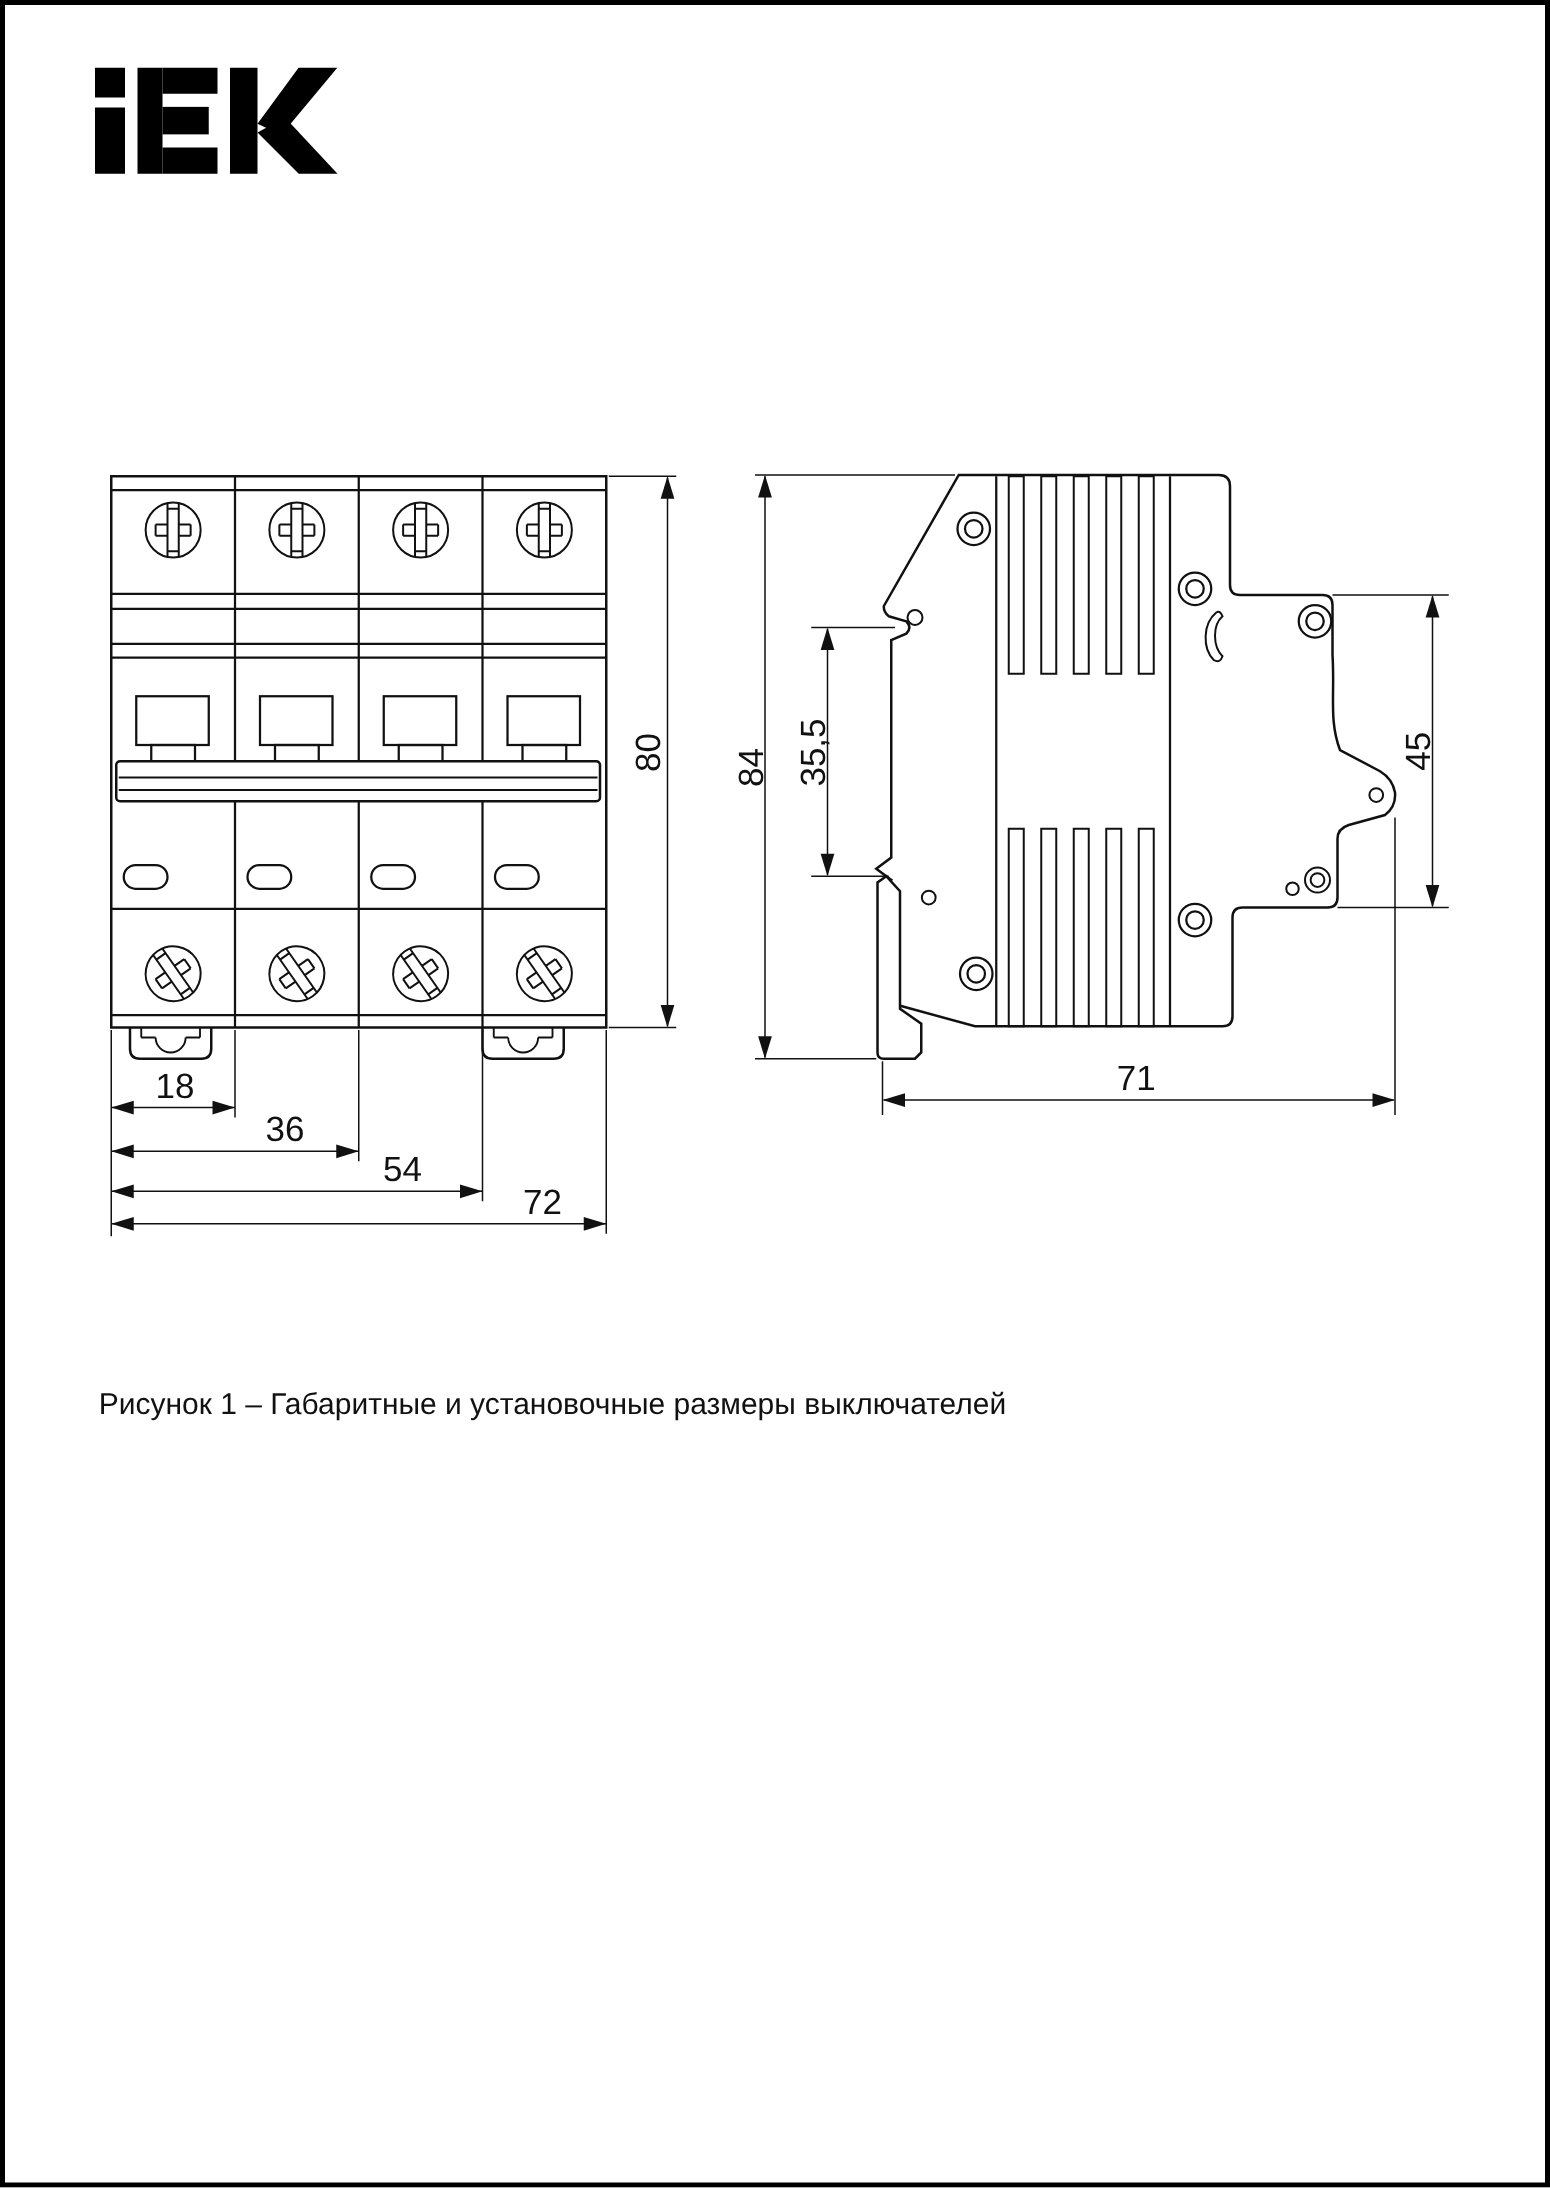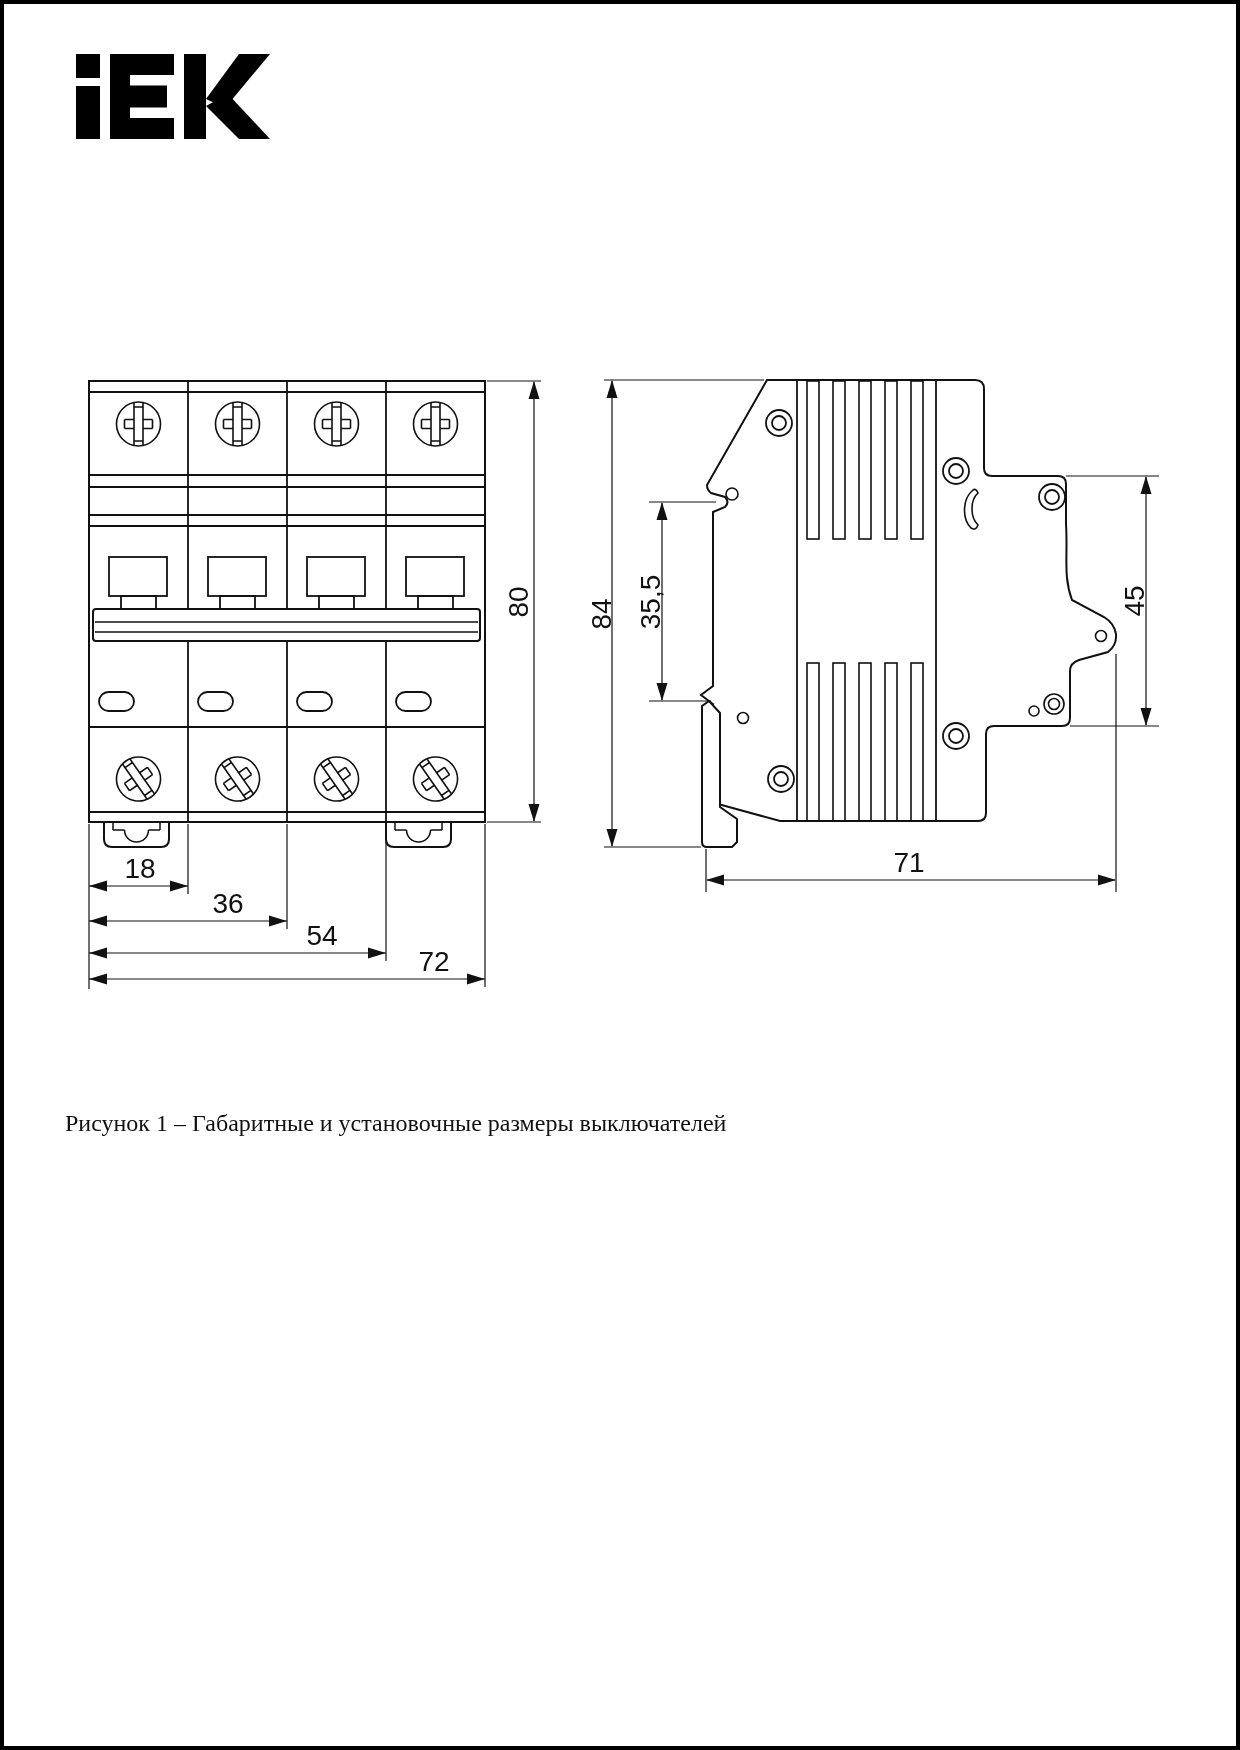--- a/index.html
+++ b/index.html
@@ -8,23 +8,23 @@
     width:1240px;height:1750px;
     background:#ffffff;
     border:4px solid #000;
     box-sizing:border-box;
     overflow:hidden;
     font-family:"Liberation Sans",sans-serif;
   }
   .drawing-svg{position:absolute;left:0;top:0;}
   .logo-svg{position:absolute;left:72px;top:50px;}
   .caption{
-    position:absolute;left:61px;top:1106px;
+    position:absolute;left:75px;top:1106px;
     font-size:24px;color:#111;letter-spacing:0;
-    font-family:Liberation Serif, serif;
+    font-family:Liberation Sans, sans-serif;
     white-space:nowrap;
   }
   .sr{position:absolute;width:1px;height:1px;overflow:hidden;clip:rect(0 0 0 0);}
   .dim-text{
     font-family:"Liberation Sans",sans-serif;
     font-size:28px;fill:#111;stroke:none;
   }
 </style>
 </head>
 <body>

